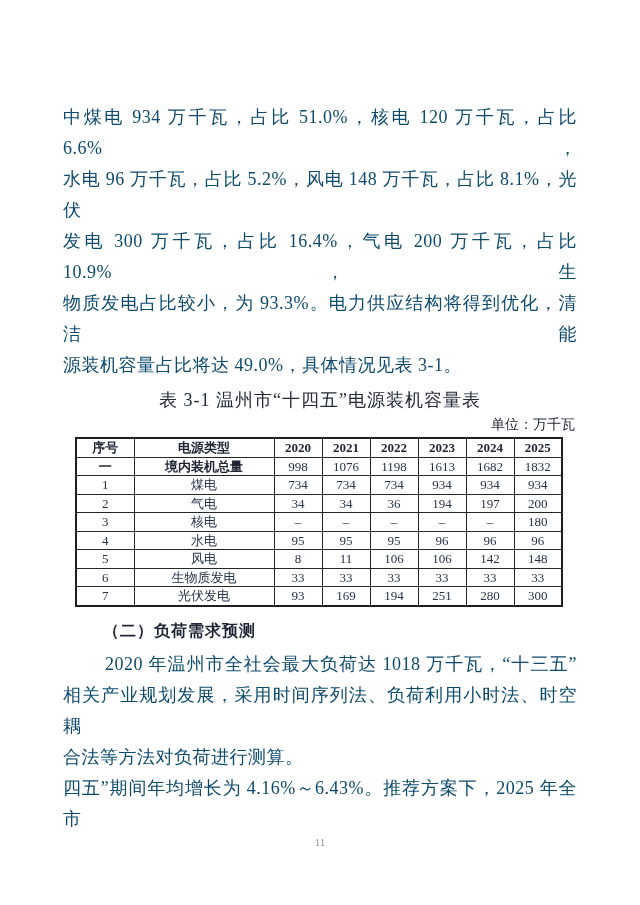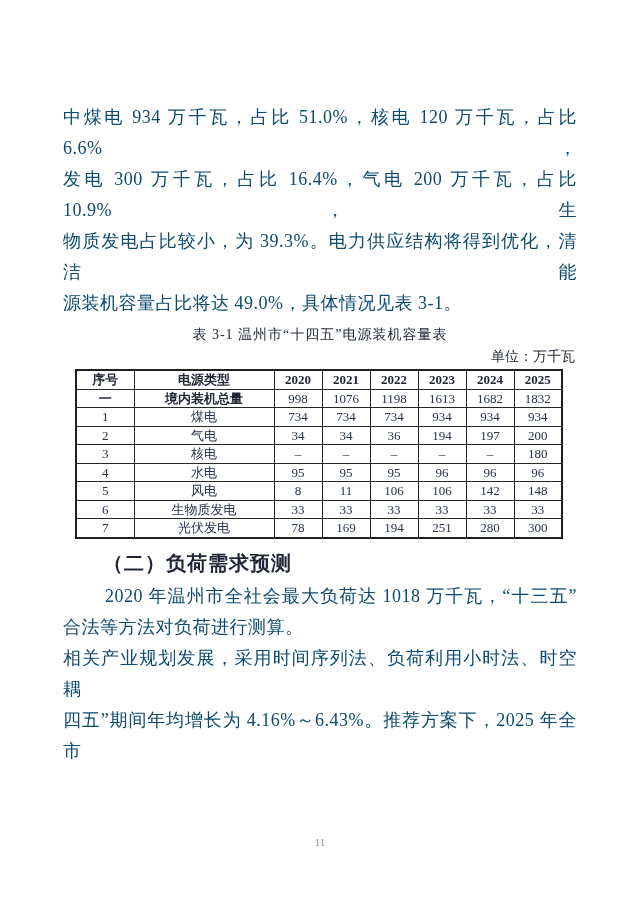--- a/index.html
+++ b/index.html
@@ -23,21 +23,21 @@
     letter-spacing: 0.5px;
   }
   .line.fill { text-align: justify; text-align-last: justify; }
   .line.indent { padding-left: 42px; }
   .intro-block { margin-top: 102px; }
 
   
   .table-title {
     margin-top: 7px;
     text-align: center;
-    font-size: 14px;
+    font-size: 18px;
     letter-spacing: 1px;
     color: #232a38;
   }
   .table-unit {
     margin-top: 4px;
     text-align: right;
     font-size: 14px;
     color: #232a38;
     padding-right: 2px;
   }
@@ -65,21 +65,21 @@
     white-space: nowrap;
   }
   table.capacity { border: 2px solid #1f1f1f; padding-left: 12px; }
   table.capacity th { font-weight: bold; color: #1f2535; }
   table.capacity td.bold { font-weight: bold; color: #1f2535; }
 
   
   .section-heading {
     margin-top: 11px;
     padding-left: 40px;
-    font-size: 20px;
+    font-size: 16px;
     font-weight: bold;
     line-height: 26px;
     color: #1f2535;
     letter-spacing: 1px;
   }
   .after-heading { margin-top: 5px; }
 
   
   .page-number {
     position: absolute;
@@ -92,22 +92,23 @@
   }
 </style>
 </head>
 <body>
 
 <div class="page">
   <div class="content">
 
     <div class="paragraph intro-block">
         <div class="line fill">中煤电 934 万千瓦，占比 51.0%，核电 120 万千瓦，占比 6.6%，</div>
+        <div class="line fill">水电 96 万千瓦，占比 5.2%，风电 148 万千瓦，占比 8.1%，光伏</div>
         <div class="line fill">发电 300 万千瓦，占比 16.4%，气电 200 万千瓦，占比 10.9%，生</div>
-        <div class="line fill">物质发电占比较小，为 39.3%。电力供应结构将得到优化，清洁能</div>
+        <div class="line fill">物质发电占比较小，为 93.3%。电力供应结构将得到优化，清洁能</div>
         <div class="line">源装机容量占比将达 49.0%，具体情况见表 3-1。</div>
       </div>
 
     <div class="table-title">表 3-1  温州市“十四五”电源装机容量表</div>
 
     <div class="table-unit">单位：万千瓦</div>
 
     <table class="capacity">
       <colgroup>
         <col class="c-no">
@@ -198,36 +199,36 @@
             <td>33</td>
             <td>33</td>
             <td>33</td>
             <td>33</td>
             <td>33</td>
             <td>33</td>
           </tr>
           <tr>
             <td>7</td>
             <td>光伏发电</td>
-            <td>78</td>
+            <td>93</td>
             <td>169</td>
             <td>194</td>
             <td>251</td>
             <td>280</td>
             <td>300</td>
           </tr>
         </tbody>
     </table>
 
     <div class="section-heading">（二）负荷需求预测</div>
 
     <div class="paragraph after-heading">
         <div class="line fill indent">2020 年温州市全社会最大负荷达 1018 万千瓦，“十三五”</div>
+        <div class="line fill">相关产业规划发展，采用时间序列法、负荷利用小时法、时空耦</div>
         <div class="line">合法等方法对负荷进行测算。</div>
-        <div class="line fill">相关产业规划发展，采用时间序列法、负荷利用小时法、时空耦</div>
       </div>
 
     <div class="paragraph">
         <div class="line fill">四五”期间年均增长为 4.16%～6.43%。推荐方案下，2025 年全市</div>
       </div>
 
   </div>
 
   <div class="page-number">11</div>
 </div>

